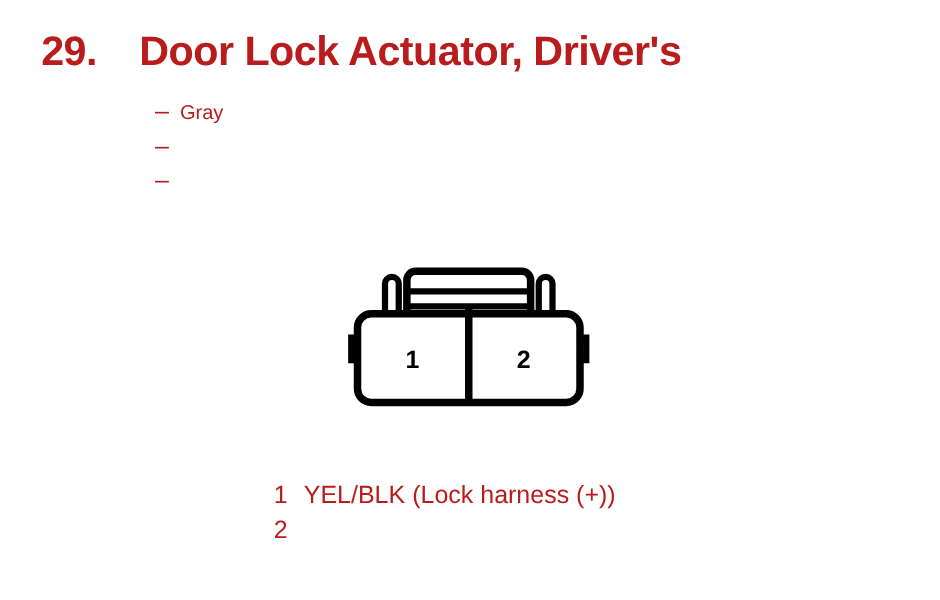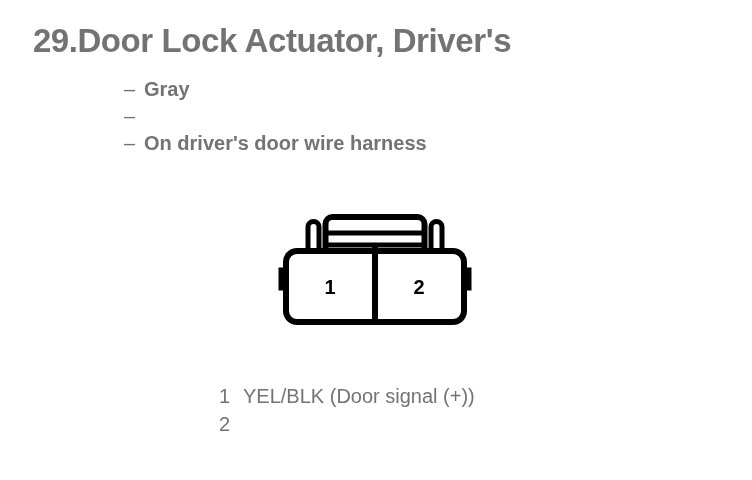--- a/index.html
+++ b/index.html
@@ -7,40 +7,41 @@
     padding: 0;
     background: #ffffff;
   }
   #page {
     position: relative;
     width: 752px;
     height: 480px;
     background: #ffffff;
     overflow: hidden;
     font-family: "Liberation Sans", sans-serif;
-    color: #737373;
+    color: #b91c1c;
   }
 
   
   .heading-row {
     position: absolute;
     left: 33px;
     top: 22px;
     display: flex;
     align-items: baseline;
     white-space: nowrap;
   }
   .heading-number {
     font-size: 33px;
     font-weight: bold;
     letter-spacing: -0.5px;
   }
   .heading-title {
     font-size: 33px;
     font-weight: bold;
+    margin-left: 34px;
     letter-spacing: -0.4px;
   }
 
   
   .bullet-list {
     position: absolute;
     left: 124px;
     top: 76px;
     width: 480px;
   }
@@ -50,22 +51,21 @@
     font-size: 20px;
     line-height: 27px;
     white-space: nowrap;
   }
   .bullet-dash {
     width: 20px;
     flex: 0 0 20px;
     font-size: 20px;
   }
   .bullet-text {
-    font-size: 20px;
-    font-weight: bold;
+    font-size: 16px;
   }
 
   
   .connector-wrap {
     position: absolute;
     left: 278px;
     top: 208px;
     width: 196px;
     height: 130px;
   }
@@ -114,21 +114,20 @@
   <div class="bullet-list">
     <div class="bullet-item">
       <span class="bullet-dash">–</span>
       <span class="bullet-text">Gray</span>
     </div>
     <div class="bullet-item">
       <span class="bullet-dash">–</span>
     </div>
     <div class="bullet-item">
       <span class="bullet-dash">–</span>
-      <span class="bullet-text">On driver's door wire harness</span>
     </div>
   </div>
 
   <div class="connector-wrap">
     <svg class="connector-svg" width="196" height="130" viewBox="0 0 196 130">
 
       <path d="M 47.5 44 L 47.5 16 A 7 7 0 0 1 54.5 9 L 139.5 9 A 7 7 0 0 1 146.5 16 L 146.5 44" fill="none" stroke="#000000" stroke-width="6"></path>
 
       <line x1="50" y1="25" x2="144" y2="25" stroke="#000000" stroke-width="5"></line>
       <line x1="50" y1="37" x2="144" y2="37" stroke="#000000" stroke-width="5"></line>
@@ -148,20 +147,20 @@
       <line x1="97" y1="43" x2="97" y2="114" stroke="#000000" stroke-width="6"></line>
 
       <text class="pin-number" x="52" y="86" text-anchor="middle">1</text>
       <text class="pin-number" x="141" y="86" text-anchor="middle">2</text>
     </svg>
   </div>
 
   <div class="pin-legend">
     <div class="legend-row">
       <span class="legend-pin">1</span>
-      <span class="legend-desc">YEL/BLK (Door signal (+))</span>
+      <span class="legend-desc">YEL/BLK (Lock harness (+))</span>
     </div>
     <div class="legend-row">
       <span class="legend-pin">2</span>
     </div>
   </div>
 
 </div>
 
 </body></html>

